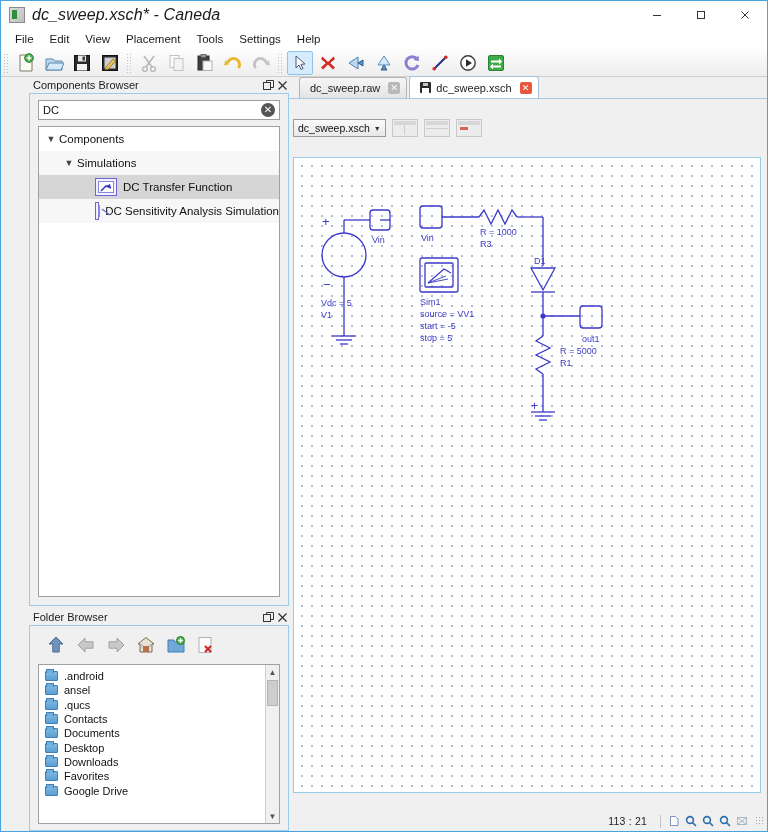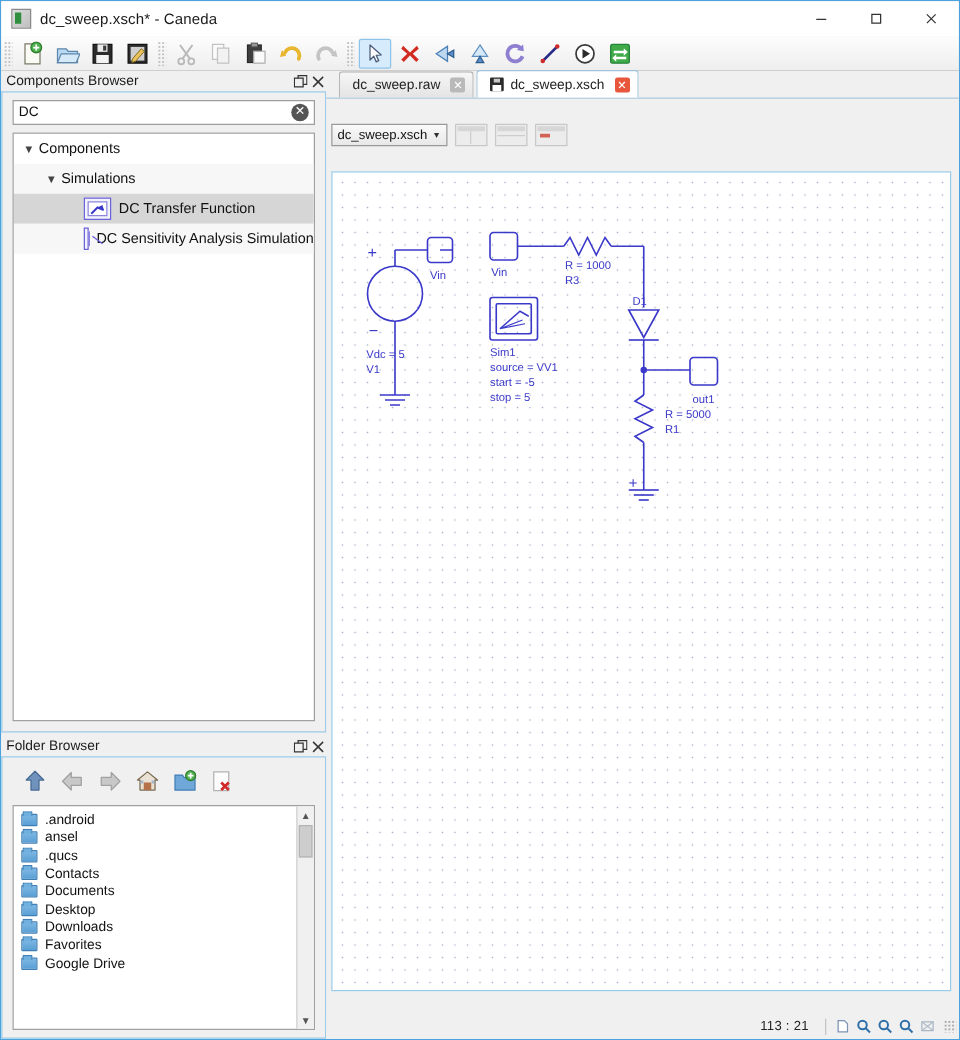--- a/index.html
+++ b/index.html
@@ -29,21 +29,21 @@
     width: 16px; height: 16px; margin-left: 8px; margin-right: 7px;
     background: linear-gradient(135deg,#dcdcdc 0%,#bfbfbf 100%);
     border: 1px solid #8a8a8a;
     position: relative;
   }
   .title-icon::after {
     content:""; position:absolute; left:2px; top:2px; width:5px; height:9px;
     background:#2f8f3f;
   }
   .title-text {
-    font-size: 12px; color: #1a1a1a; letter-spacing: .1px;
+    font-size: 16px; color: #1a1a1a; letter-spacing: .1px; font-style: italic;
   }
   .winbtns { margin-left: auto; display: flex; height: 28px; }
   .winbtn {
     width: 44px; height: 28px;
     display: flex; align-items: center; justify-content: center;
     color: #333; font-size: 12px;
   }
   .winbtn svg { display:block; }
 
   
@@ -81,20 +81,21 @@
   .tb-btn.active {
     background: #d6ebfb;
     border: 1px solid #8fc4e8;
   }
   .tb-btn svg { display: block; }
 
   
   .body {
     flex: 1; display: flex; min-height: 0;
     background: #f0f0f0;
+    margin-left: 28px;
   }
   .left-col {
     width: 260px; min-width:260px;
     display: flex; flex-direction: column;
     padding: 0;
   }
   .right-col {
     flex: 1; display: flex; flex-direction: column; min-width: 0;
     background: #f0f0f0;
     gap: 16px;
@@ -329,20 +330,29 @@
       </div>
       <div class="winbtn">
         <svg width="12" height="12" viewBox="0 0 12 12">
             <line x1="2.5" y1="2.5" x2="9.5" y2="9.5" stroke="#333" stroke-width="1"></line>
             <line x1="9.5" y1="2.5" x2="2.5" y2="9.5" stroke="#333" stroke-width="1"></line>
           </svg>
       </div>
     </div>
   </div>
 
+  <div class="menubar">
+    <div class="menuitem">File</div>
+    <div class="menuitem">Edit</div>
+    <div class="menuitem">View</div>
+    <div class="menuitem">Placement</div>
+    <div class="menuitem">Tools</div>
+    <div class="menuitem">Settings</div>
+    <div class="menuitem">Help</div>
+  </div>
 
   <div class="toolbar">
     <div class="tb-grip"></div>
 
     <div class="tb-btn">
       <svg width="20" height="20" viewBox="0 0 20 20">
         <path d="M4 2 h8 l4 4 v12 h-12 z" fill="#fbfbf5" stroke="#7a7a6a" stroke-width="1"></path>
         <path d="M12 2 v4 h4" fill="#e3e3d6" stroke="#7a7a6a" stroke-width="1"></path>
         <circle cx="13" cy="5" r="4.3" fill="#4fb24f" stroke="#2e7a2e" stroke-width="1"></circle>
         <path d="M13 2.6 v4.8 M10.6 5 h4.8" stroke="#fff" stroke-width="1.4"></path>

